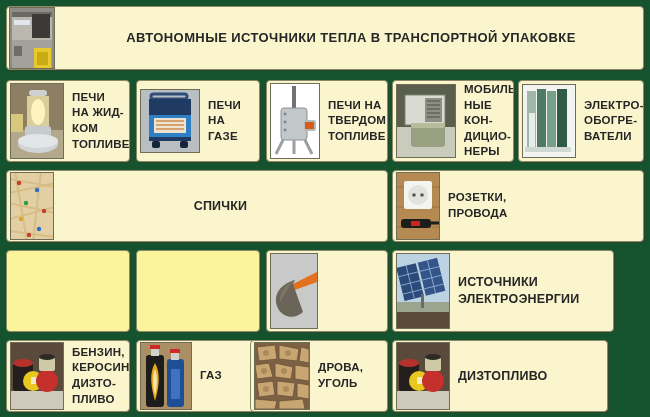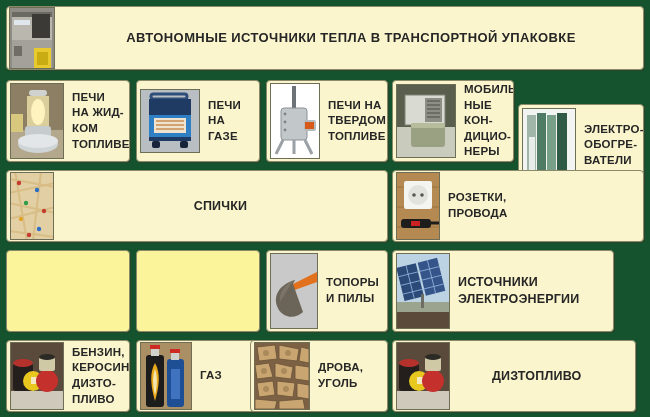--- a/index.html
+++ b/index.html
@@ -81,21 +81,21 @@
   #hdr-cell { left: 6px;  top: 6px;  width: 638px; height: 64px; }
   #hdr-cell .thumb { width: 44px; height: 60px; margin-left: 2px; }
   #hdr-cell .label { justify-content: center; text-align: center;
                      font-size: 13px; letter-spacing: 0.4px; }
 
   
   #c-liquid  { left: 6px;   top: 80px; width: 124px; height: 82px; }
   #c-gas     { left: 136px; top: 80px; width: 124px; height: 82px; }
   #c-solid   { left: 266px; top: 80px; width: 122px; height: 82px; }
   #c-cond    { left: 392px; top: 80px; width: 122px; height: 82px; }
-  #c-elheat  { left: 518px; top: 80px; width: 126px; height: 82px; margin-top: 24px; }
+  #c-elheat  { left: 518px; top: 80px; width: 126px; height: 82px; }
 
   #c-liquid .thumb  { width: 52px; height: 74px; }
   #c-gas .thumb     { width: 58px; height: 62px; }
   #c-solid .thumb   { width: 48px; height: 74px; }
   #c-cond .thumb    { width: 58px; height: 72px; }
   #c-elheat .thumb  { width: 52px; height: 72px; }
 
   
   #c-match   { left: 6px;   top: 170px; width: 382px; height: 72px; }
   #c-socket  { left: 392px; top: 170px; width: 252px; height: 72px; }
@@ -107,21 +107,21 @@
   #c-blank2  { left: 136px; top: 250px; width: 124px; height: 82px; }
   #c-axe     { left: 266px; top: 250px; width: 122px; height: 82px; }
   #c-power   { left: 392px; top: 250px; width: 222px; height: 82px; }
   #c-axe .thumb   { width: 46px; height: 74px; }
   #c-power .thumb { width: 52px; height: 74px; }
 
   
   #c-petrol  { left: 6px;   top: 340px; width: 124px; height: 72px; }
   #c-lpg     { left: 136px; top: 340px; width: 124px; height: 72px; }
   #c-wood    { left: 250px; top: 340px; width: 138px; height: 72px; }
-  #c-diesel  { left: 392px; top: 340px; width: 244px; height: 72px; gap: 34px; }
+  #c-diesel  { left: 392px; top: 340px; width: 216px; height: 72px; }
   #c-petrol .thumb { width: 52px; height: 66px; }
   #c-lpg .thumb    { width: 50px; height: 66px; }
   #c-wood .thumb   { width: 54px; height: 66px; }
   #c-diesel .thumb { width: 52px; height: 66px; }
 
   
   svg.ph { display: block; width: 100%; height: 100%; }
 </style>
 </head>
 <body>
@@ -303,22 +303,20 @@
 
   <div class="cell" id="c-axe">
     <div class="thumb">
       <svg class="ph" viewBox="0 0 46 74" preserveAspectRatio="none">
         <rect width="46" height="74" fill="#c9c9c9"></rect>
         <path d="M46 18 L22 30 L18 38 L46 28 Z" fill="#e2711d"></path>
         <path d="M24 26 C10 30 2 40 6 52 C10 64 24 66 32 58 L22 30 Z" fill="#6b6458"></path>
         <path d="M24 26 C14 30 8 38 9 48 L20 30 Z" fill="#7c7466"></path>
       </svg>
     </div>
-    <div class="label">ТОПОРЫ
-И ПИЛЫ</div>
   </div>
 
   <div class="cell" id="c-power">
     <div class="thumb">
       <svg class="ph" viewBox="0 0 52 74" preserveAspectRatio="none">
         <rect width="52" height="74" fill="#bcd3e4"></rect>
         <rect x="0" y="48" width="52" height="10" fill="#9aa48f"></rect>
         <rect x="0" y="58" width="52" height="16" fill="#5b4a3a"></rect>
         <g transform="rotate(-14 26 30)">
           <rect x="4" y="8" width="20" height="34" fill="#2c4a78"></rect>

